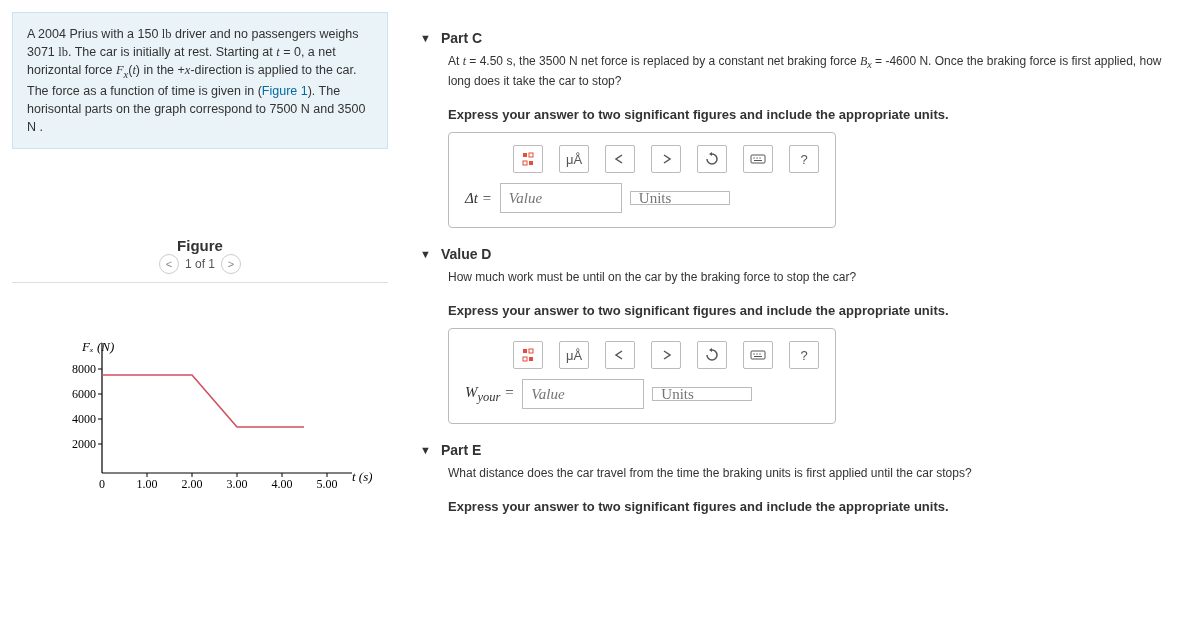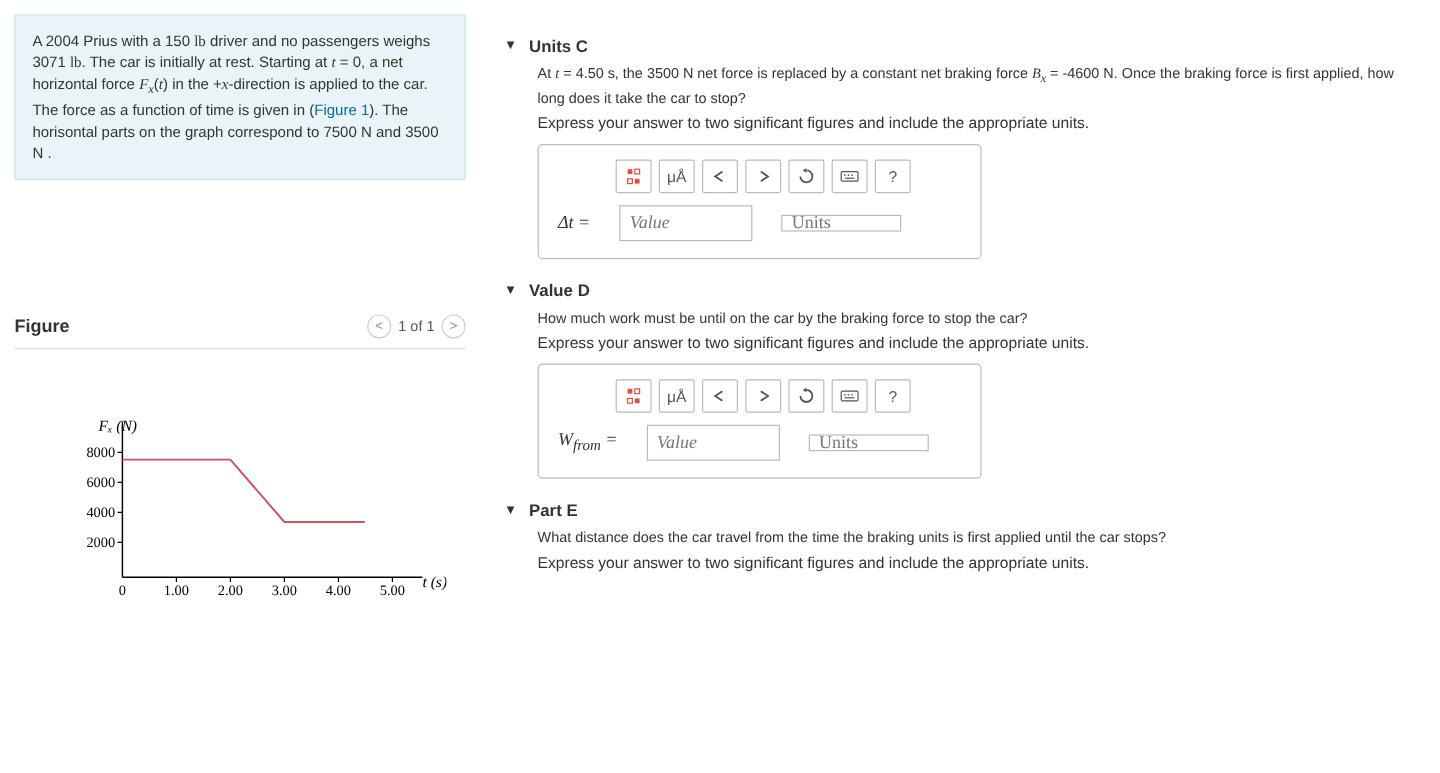--- a/index.html
+++ b/index.html
@@ -30,23 +30,24 @@
     line-height: 1.45;
     color: #333;
   }
   .problem-box .lb { font-family: Georgia, serif; }
   .problem-box .var { font-style: italic; font-family: Georgia, serif; }
   .problem-box .figlink { color: #0369a1; }
   .figure-header {
     display: flex;
     align-items: center;
     justify-content: space-between;
-    margin-top: 110px;
+    margin-top: 86px;
     padding: 2px 0 8px 0;
     border-bottom: 1px solid #ddd;
+    flex-direction: column;
   }
   .figure-title { font-weight: bold; font-size: 15px; }
   .figure-nav {
     display: flex;
     align-items: center;
     gap: 6px;
     font-size: 12px;
     color: #555;
   }
   .nav-btn {
@@ -79,70 +80,70 @@
     padding-left: 28px;
     margin-bottom: 18px;
   }
   .qtext {
     font-size: 12px;
     line-height: 1.5;
     margin-bottom: 4px;
   }
   .qtext .var { font-style: italic; font-family: Georgia, serif; }
   .instruct {
-    font-weight: normal;
+    font-weight: bold;
     font-size: 13px;
-    margin: 4px 0 10px 0;
+    margin: 17px 0 10px 0;
   }
   .answer-block {
     border: 1px solid #bbb;
     border-radius: 4px;
     padding: 12px 16px 14px 16px;
     display: inline-block;
     min-width: 370px;
   }
   .toolbar {
     display: flex;
     align-items: center;
-    gap: 6px;
+    gap: 16px;
     margin-bottom: 10px;
     margin-left: 48px;
   }
   .tool-btn {
     height: 28px;
     min-width: 30px;
     border: 1px solid #bbb;
     background: #fff;
     display: flex; align-items: center; justify-content: center;
     cursor: pointer;
     font-size: 13px;
     color: #555;
     border-radius: 2px;
   }
   .tool-btn.frac { background:#fff; }
   .tool-btn svg { width: 16px; height: 16px; }
   .answer-row {
     display: flex;
     align-items: center;
-    gap: 24px;
+    gap: 8px;
   }
   .ans-label {
     font-family: Georgia, serif;
     font-style: italic;
     font-size: 15px;
   }
   .ans-input {
     border: 1px solid #bbb;
     height: 30px;
     padding: 0 8px;
     font-family: Georgia, serif;
     font-style: italic;
     font-size: 15px;
     color: #701a75;
-    width: 111px;
+    width: 122px;
   }
   .units-input {
     border: 1px solid #bbb;
     height: 14px;
     padding: 0 8px;
     font-family: Georgia, serif;
     font-size: 15px;
     color: #777;
     width: 100px;
   }
@@ -202,21 +203,21 @@
       <polyline points="50,42 140,42 185,94 252,94" fill="none" stroke="#d05060" stroke-width="1.6"></polyline>
     </svg>
   </div>
 </div>
 
 <div class="right-col">
   <div class="spacer-top"></div>
 
   <div class="part-header">
     <span class="caret">▼</span>
-    <span>Units C</span>
+    <span>Part C</span>
   </div>
   <div class="part-body">
     <div class="qtext">At <span class="var">t</span> = 4.50 s, the 3500 N net force is replaced by a constant net braking force <span class="var">B<sub>x</sub></span> = -4600 N. Once the braking force is first applied, how long does it take the car to stop?</div>
     <div class="instruct">Express your answer to two significant figures and include the appropriate units.</div>
     <div class="answer-block">
       <div class="toolbar">
         <div class="tool-btn frac">
           <svg viewBox="0 0 16 16">
               <rect x="3" y="2" width="4" height="4" fill="#e74c3c"></rect>
               <rect x="9" y="2" width="4" height="4" fill="none" stroke="#e74c3c"></rect>
@@ -299,21 +300,21 @@
               <rect x="1" y="4" width="14" height="8" rx="1" fill="none" stroke="#555"></rect>
               <circle cx="4" cy="7" r="0.7" fill="#555"></circle>
               <circle cx="7" cy="7" r="0.7" fill="#555"></circle>
               <circle cx="10" cy="7" r="0.7" fill="#555"></circle>
               <rect x="4" y="9" width="8" height="1" fill="#555"></rect>
             </svg>
         </div>
         <div class="tool-btn">?</div>
       </div>
       <div class="answer-row">
-        <span class="ans-label"><span style="font-style:italic">W</span><sub>from</sub> =</span>
+        <span class="ans-label"><span style="font-style:italic">W</span><sub>your</sub> =</span>
         <input class="ans-input" placeholder="Value" style="">
         <input class="units-input" placeholder="Units" style="">
       </div>
     </div>
   </div>
 
   <div class="part-header">
     <span class="caret">▼</span>
     <span>Part E</span>
   </div>

